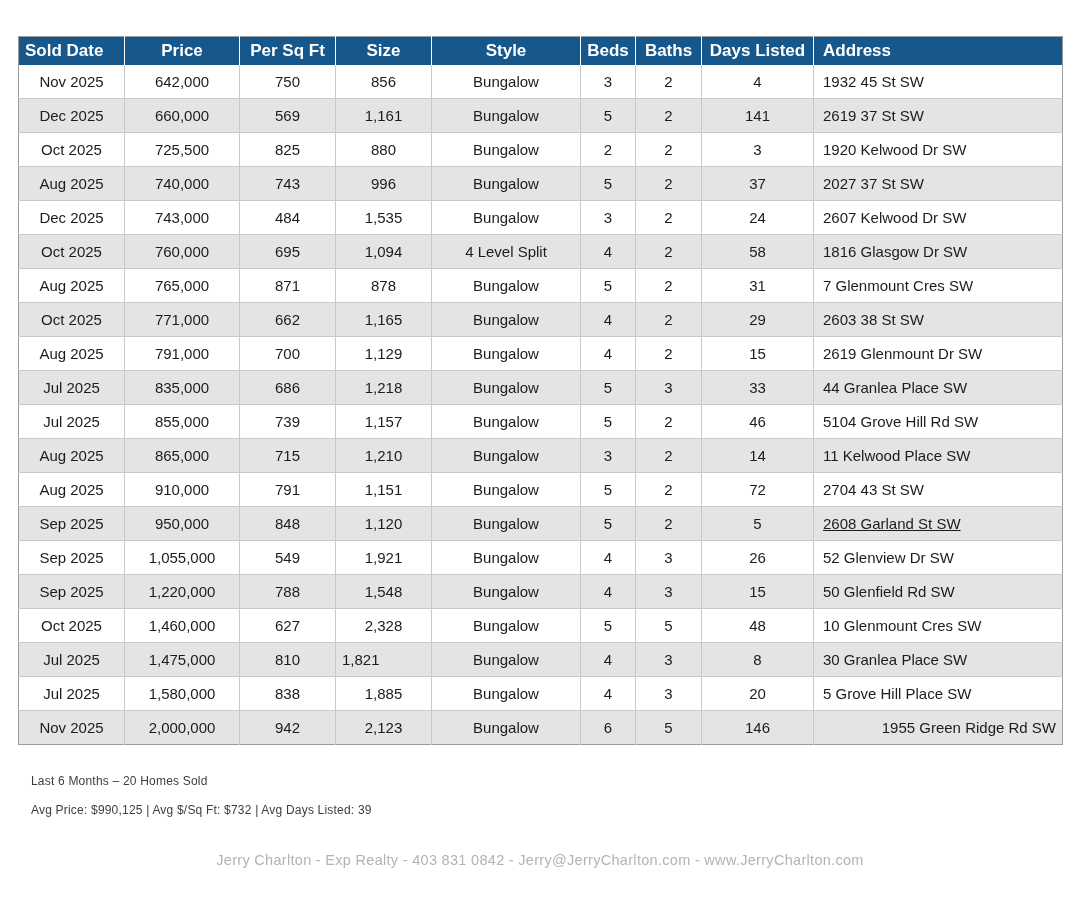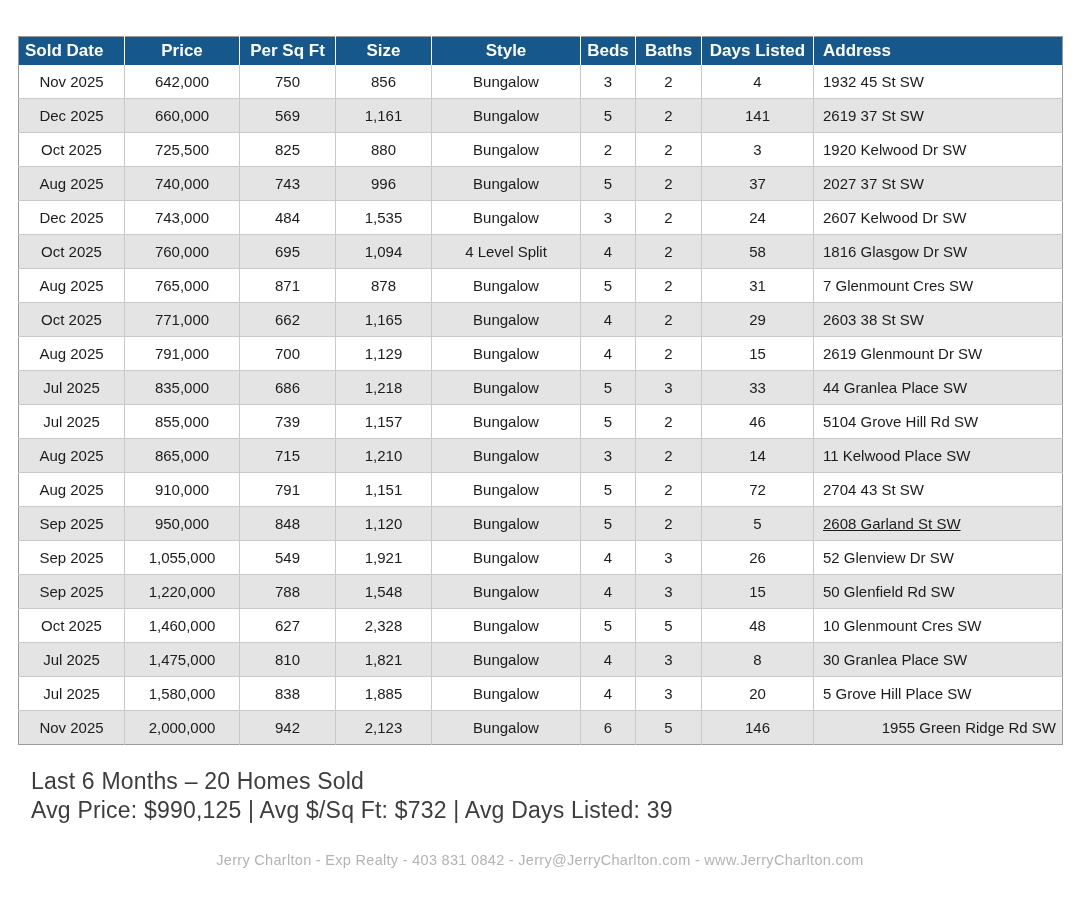--- a/index.html
+++ b/index.html
@@ -62,21 +62,21 @@
     border-bottom: 1px solid var(--cell-border);
     white-space: nowrap;
     overflow: hidden;
   }
   tbody td:last-child { border-right: none; }
   tbody tr:last-child td { border-bottom: none; }
   tbody td[data-name="cell-address"], thead th[data-name="column-header-address"] { padding-left: 9px; }
   .summary {
     margin: 22px 0 0 31px;
     color: var(--summary-text);
-    font-size: 23px;
+    font-size: 12px;
     line-height: 29px;
     letter-spacing: 0.2px;
   }
   .footer {
     margin-top: 27px;
     text-align: center;
     color: var(--footer-text);
     font-size: 14.5px;
     letter-spacing: 0.3px;
   }
@@ -296,21 +296,21 @@
           <td data-name="cell-style" style="text-align: center;">Bungalow</td>
           <td data-name="cell-beds" style="text-align: center;">5</td>
           <td data-name="cell-baths" style="text-align: center;">5</td>
           <td data-name="cell-days_listed" style="text-align: center;">48</td>
           <td data-name="cell-address" style="text-align: left;">10 Glenmount Cres SW</td>
         </tr>
         <tr data-name="table-row">
           <td data-name="cell-sold_date" style="text-align: center;">Jul 2025</td>
           <td data-name="cell-price" style="text-align: center;">1,475,000</td>
           <td data-name="cell-per_sq_ft" style="text-align: center;">810</td>
-          <td data-name="cell-size" style="text-align: center;">1,821</td>
+          <td data-name="cell-size" style="">1,821</td>
           <td data-name="cell-style" style="text-align: center;">Bungalow</td>
           <td data-name="cell-beds" style="text-align: center;">4</td>
           <td data-name="cell-baths" style="text-align: center;">3</td>
           <td data-name="cell-days_listed" style="text-align: center;">8</td>
           <td data-name="cell-address" style="text-align: left;">30 Granlea Place SW</td>
         </tr>
         <tr data-name="table-row">
           <td data-name="cell-sold_date" style="text-align: center;">Jul 2025</td>
           <td data-name="cell-price" style="text-align: center;">1,580,000</td>
           <td data-name="cell-per_sq_ft" style="text-align: center;">838</td>

